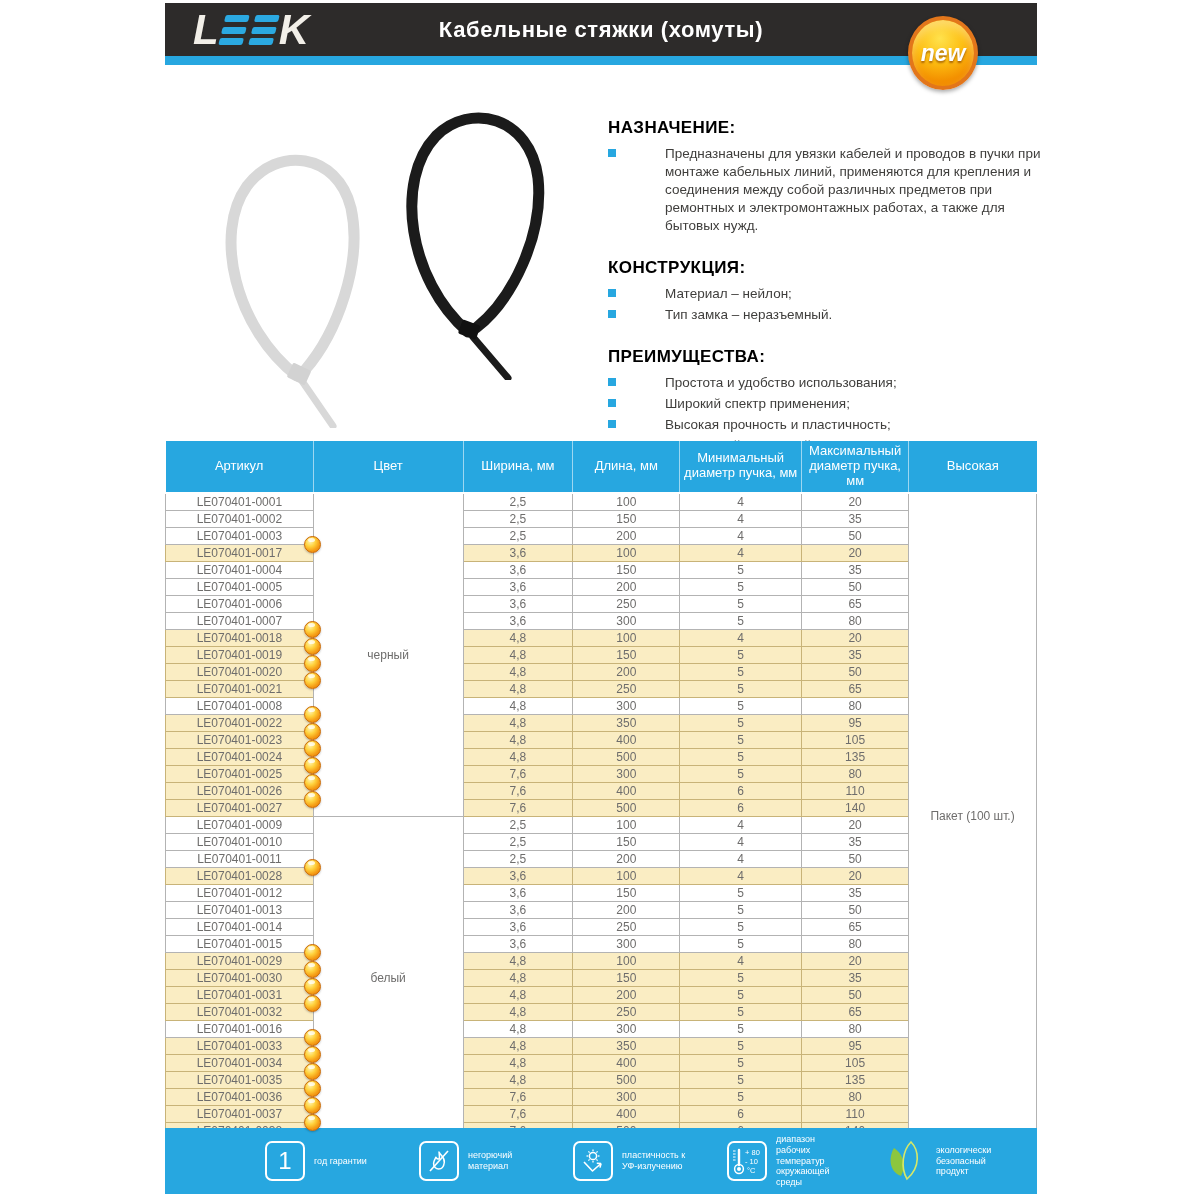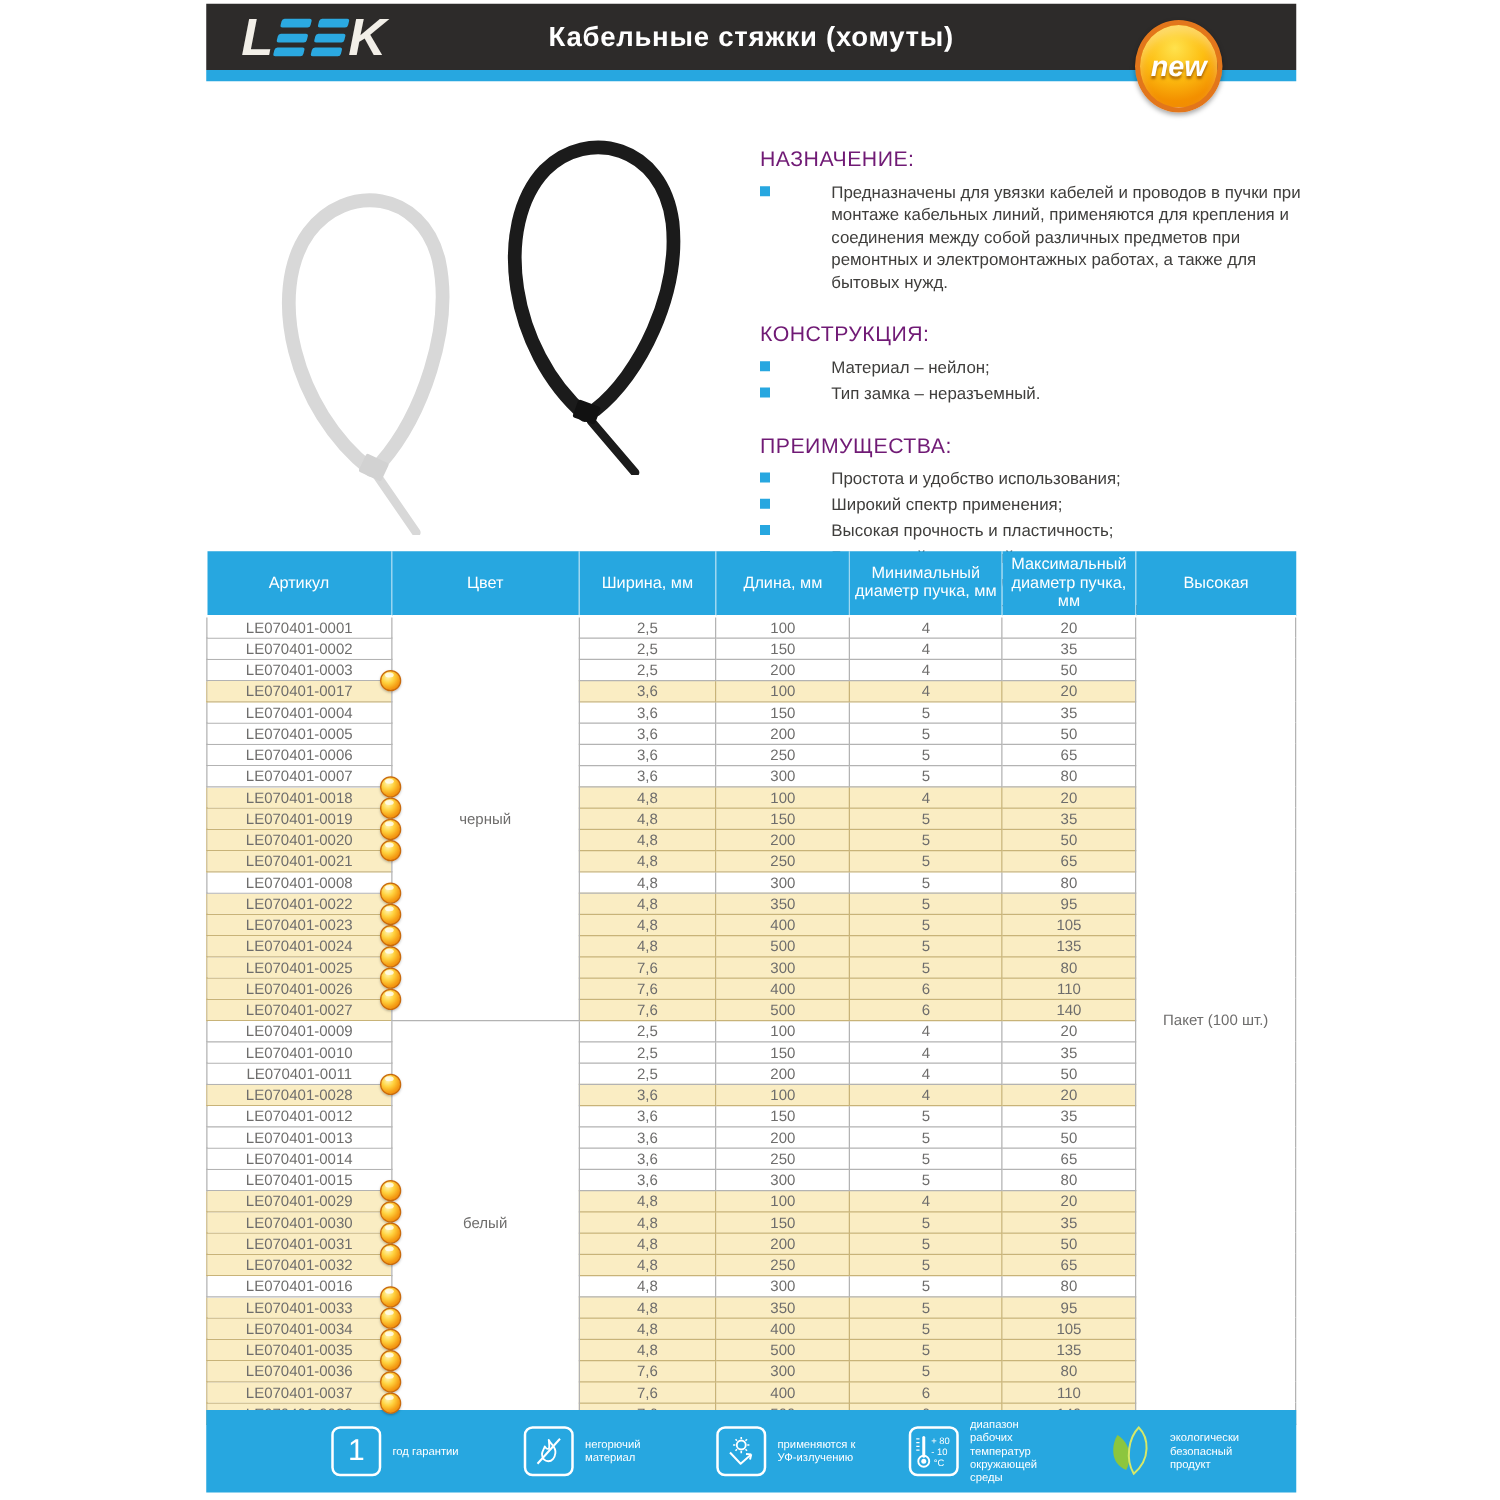--- a/index.html
+++ b/index.html
@@ -24,21 +24,21 @@
         text-shadow:0 2px 2px rgba(120,50,0,.6);}
 
   
   .tie{position:absolute;}
   .tie-white{left:205px;top:138px;}
   .tie-black{left:390px;top:100px;}
 
   
   .sections{position:absolute;left:608px;top:118px;width:434px;}
   .section{margin-bottom:23px;}
-  .sec-h{color:#701a75;font-size:17px;font-weight:normal;letter-spacing:.4px;margin:0 0 7px 0;}
+  .sec-h{color:#000000;font-size:17px;font-weight:bold;letter-spacing:.4px;margin:0 0 7px 0;}
   .bullet{display:flex;margin-bottom:3px;gap:40px;}
   .sq{flex:none;width:8px;height:8px;background:#27A7E0;margin:4px 9px 0 0;}
   .btx{font-size:13.5px;color:#3F3E3C;line-height:1.33;}
 
   
   table.spec{position:absolute;left:165px;top:441px;width:872px;border-collapse:collapse;
         font-size:12px;color:#6E6D6C;}
   table.spec th{background:#27A7E0;color:#fff;font-weight:normal;font-size:13px;line-height:1.15;
         padding:3px 2px;border-left:1px solid rgba(255,255,255,.55);border-bottom:2px solid #fff;
         height:31px;text-align:center;vertical-align:middle;}
@@ -480,21 +480,21 @@
               <line x1="17.8" y1="8" x2="19.5" y2="8"></line>
             <line x1="8.4" y1="3.4" x2="9.6" y2="4.6"></line>
               <line x1="16.4" y1="11.4" x2="17.6" y2="12.6"></line>
             <line x1="17.6" y1="3.4" x2="16.4" y2="4.6"></line>
               <line x1="9.6" y1="11.4" x2="8.4" y2="12.6"></line>
           </g>
           <path d="M4 14 L12.5 23 L21 15.5" fill="none" stroke="#fff" stroke-width="1.6" stroke-linejoin="round"></path>
           <path d="M21 15.5 L16.8 15.2 M21 15.5 L20 19.6" fill="none" stroke="#fff" stroke-width="1.6"></path>
         </svg>
       </div>
-      <div class="flabel">применяются к УФ-излучению</div>
+      <div class="flabel">пластичность к УФ-излучению</div>
     </div>
 
     <div class="fgroup">
       <div class="fico">
         <svg width="32" height="32" viewBox="0 0 32 32">
           <line x1="8" y1="5" x2="8" y2="20" stroke="#fff" stroke-width="2.4" stroke-linecap="round"></line>
           <circle cx="8" cy="24" r="4.4" fill="none" stroke="#fff" stroke-width="1.5"></circle>
           <circle cx="8" cy="24" r="2" fill="#fff"></circle>
           <g stroke="#fff" stroke-width="1">
             <line x1="2" y1="6" x2="4.6" y2="6"></line>

